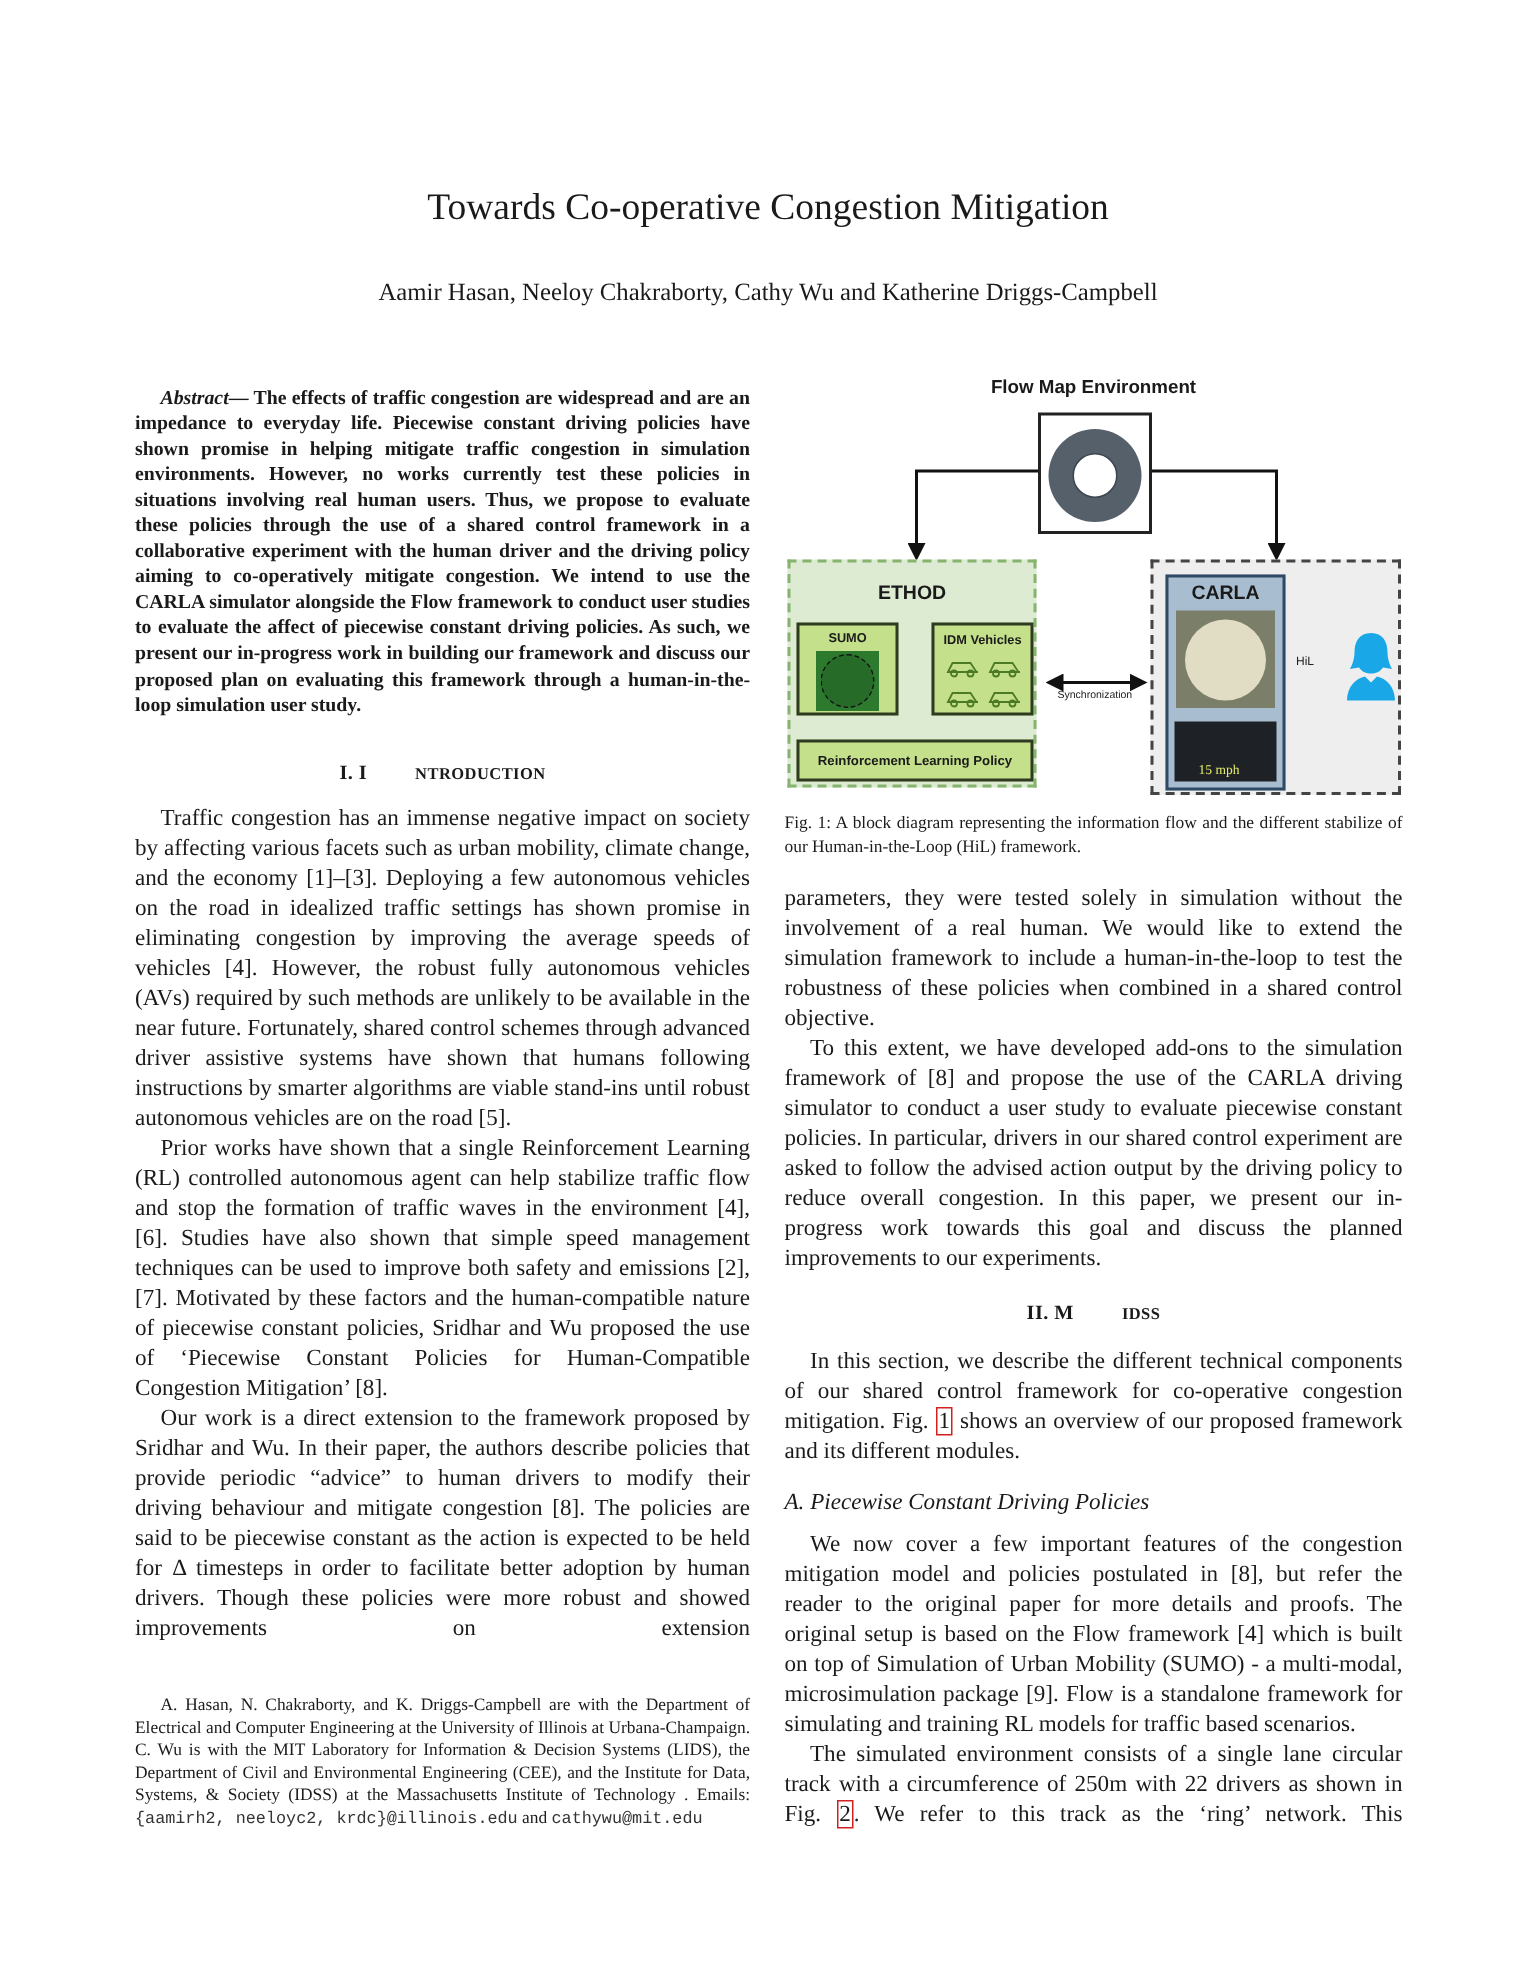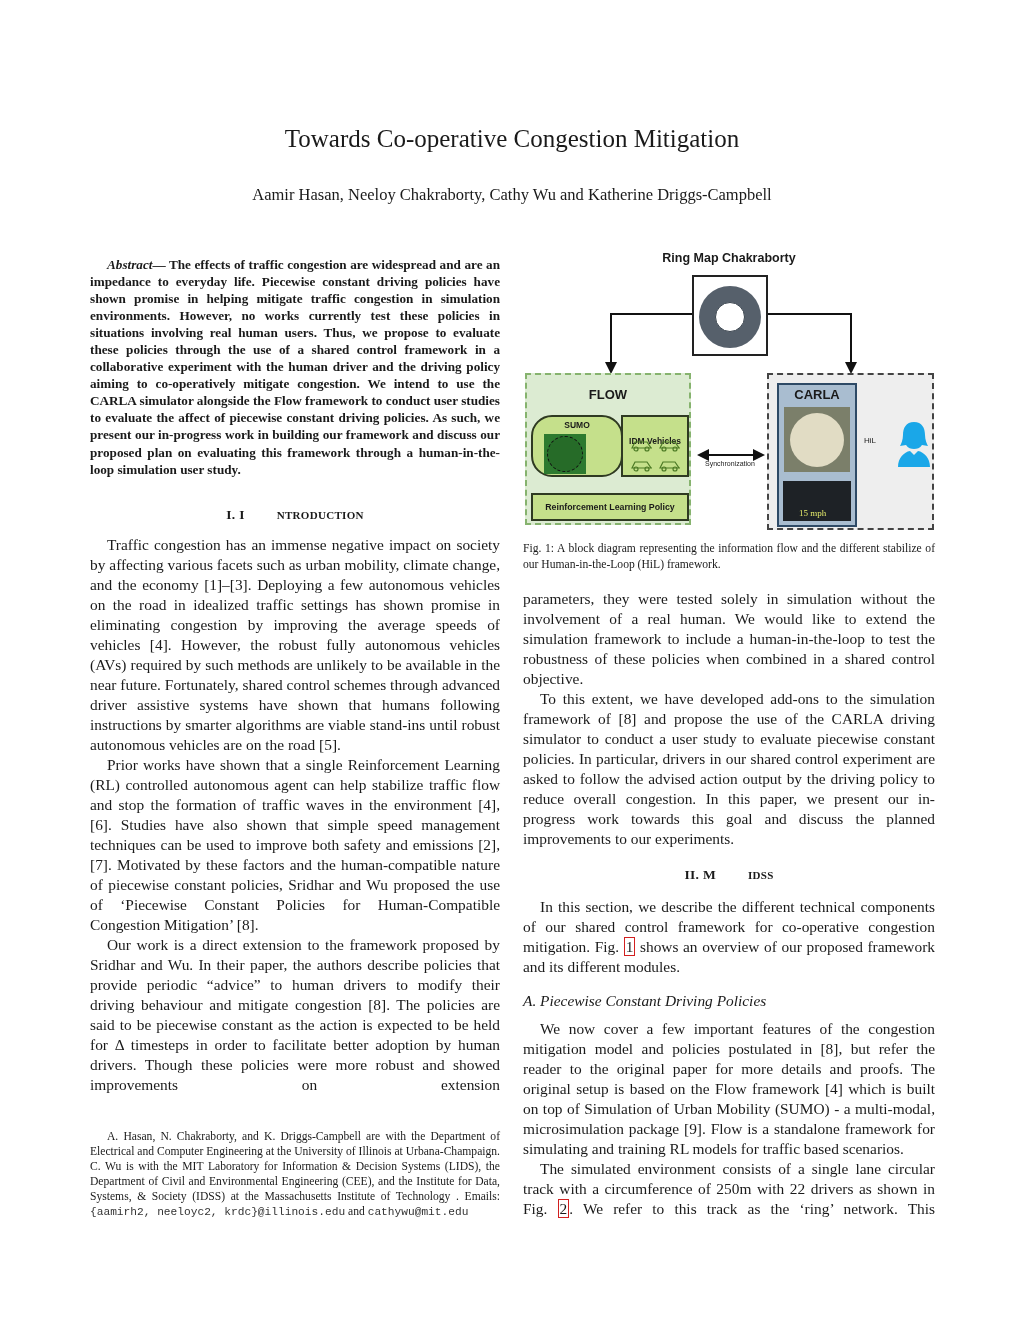--- a/index.html
+++ b/index.html
@@ -35,21 +35,21 @@
   .ring-box { position: absolute; top: 27px; left: 169px; width: 72px; height: 77px; border: 2px solid #222; background: #fff; }
   .ring { position: absolute; top: 9px; left: 5px; width: 62px; height: 62px; border-radius: 50%;
           background: #56606b; }
   .ring::after { content: ""; position: absolute; top: 16px; left: 16px; width: 30px; height: 30px;
                  border-radius: 50%; background: #fff; border: 1px solid #3c4650; box-sizing: border-box; }
   .flow-box { position: absolute; top: 125px; left: 2px; width: 166px; height: 152px; background: #dcebd2;
               border: 2px dashed #86b36e; box-sizing: border-box; }
   .flow-title { position: absolute; top: 12px; left: 0; width: 162px; text-align: center; font-weight: bold; font-size: 13px; }
   .inner { position: absolute; background: #c5e08b; border: 2px solid #2f3a22; box-sizing: border-box; font-weight: bold;
            font-size: 8.5px; text-align: center; }
-  .sumo { top: 40px; left: 4px; width: 92px; height: 62px; border-radius: 21px; }
+  .sumo { top: 40px; left: 4px; width: 68px; height: 62px; }
   .sumo .dot { position: absolute; top: 17px; left: 11px; width: 42px; height: 40px; background: #2d7a2f; }
   .sumo .dot::after { content: ""; position: absolute; top: 2px; left: 3px; width: 34px; height: 34px;
                       border-radius: 50%; border: 1px dashed #111; background: #266b28; }
   .idm { top: 40px; left: 94px; width: 68px; height: 62px; }
   .cars { position: absolute; top: 18px; left: 7px; width: 54px; font-size: 12px; color: #4c7a25; line-height: 18px; letter-spacing: 4px; }
   .rlp { top: 118px; left: 4px; width: 158px; height: 28px; line-height: 24px; font-size: 8.8px; }
   .carla-box { position: absolute; top: 125px; left: 244px; width: 167px; height: 157px; background: #eeeeee;
                border: 2px dashed #444; box-sizing: border-box; }
   .carla-inner { position: absolute; top: 8px; left: 8px; width: 80px; height: 144px; background: #a9bdd0;
                  border: 2px solid #2e4a66; box-sizing: border-box; }
@@ -99,33 +99,33 @@
     <polyline points="169,66 88,66 88,124" fill="none" stroke="#111" stroke-width="2" marker-end="url(#ah)"></polyline>
     <polyline points="243,66 328,66 328,124" fill="none" stroke="#111" stroke-width="2" marker-end="url(#ah)"></polyline>
     <line x1="176" y1="207" x2="240" y2="207" stroke="#111" stroke-width="2" marker-end="url(#ah)" marker-start="url(#ahs)"></line>
     <line x1="79" y1="197" x2="97" y2="197" stroke="#111" stroke-width="1" marker-end="url(#ah)" marker-start="url(#ahs)"></line>
     <line x1="44" y1="228" x2="44" y2="243" stroke="#111" stroke-width="1" marker-end="url(#ah)" marker-start="url(#ahs)"></line>
     <line x1="133" y1="228" x2="133" y2="243" stroke="#111" stroke-width="1" marker-end="url(#ah)" marker-start="url(#ahs)"></line>
     <line x1="336" y1="203" x2="360" y2="203" stroke="#111" stroke-width="1" marker-end="url(#ah)" marker-start="url(#ahs)"></line>
     <polyline points="336,255 387,255 387,230" fill="none" stroke="#444" stroke-width="1" marker-end="url(#ah)"></polyline>
   </svg>
 
-  <div class="fig-title">Ring Map Chakraborty</div>
+  <div class="fig-title">Flow Map Environment</div>
   <div class="ring-box">
     <div class="ring"></div>
   </div>
 
   <div class="flow-box">
-    <div class="flow-title">FLOW</div>
+    <div class="flow-title">ETHOD</div>
     <div class="inner sumo">
       <div style="margin-top:3px;">SUMO</div>
       <div class="dot"></div>
     </div>
     <div class="inner idm">
-      <div style="margin-top:19px;">IDM Vehicles</div>
+      <div style="margin-top:4px;">IDM Vehicles</div>
       <div class="cars">
         <svg width="54" height="40" viewBox="0 0 54 40">
           <g fill="none" stroke="#4c7a25" stroke-width="1.2">
             <path d="M2,13 L5,7 L17,7 L21,13 Z M2,13 L22,13"></path>
               <circle cx="6" cy="14" r="2"></circle>
               <circle cx="17" cy="14" r="2"></circle>
             <path d="M30,13 L33,7 L45,7 L49,13 Z M30,13 L50,13"></path>
               <circle cx="34" cy="14" r="2"></circle>
               <circle cx="45" cy="14" r="2"></circle>
             <path d="M2,33 L5,27 L17,27 L21,33 Z M2,33 L22,33"></path>

